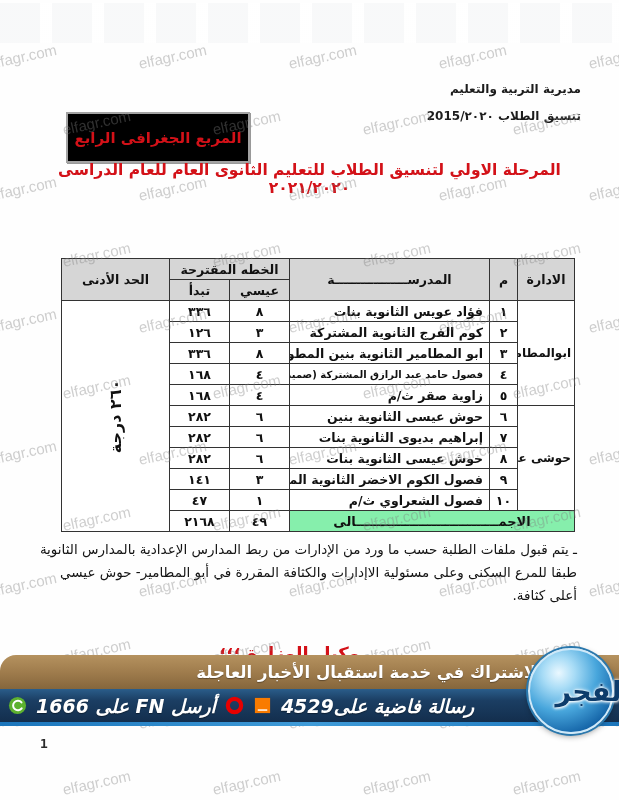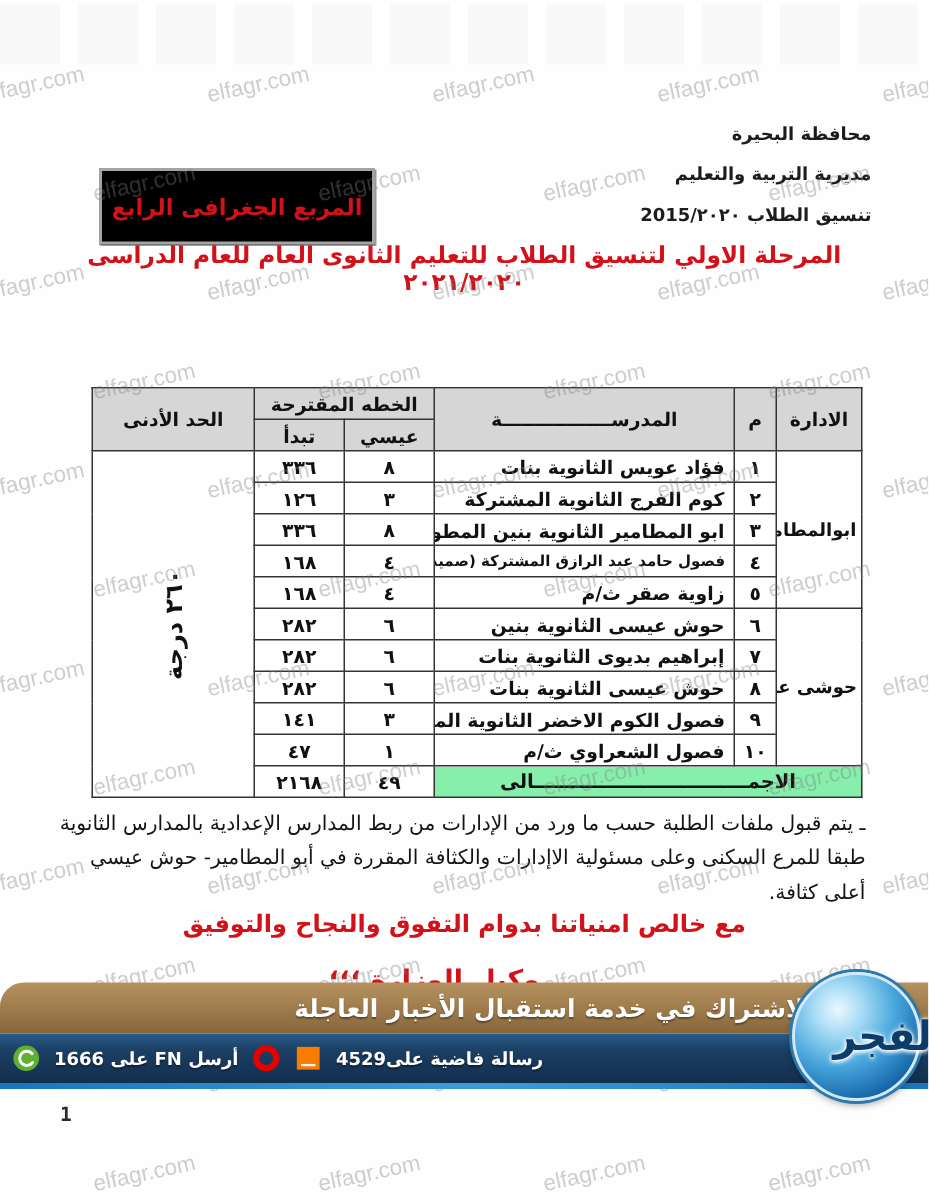--- a/index.html
+++ b/index.html
@@ -47,42 +47,41 @@
        color:#d31118;font-weight:bold;font-size:18px;}
   
   .banner{position:absolute;left:0;right:0;top:655px;height:71px;z-index:10;}
   .banner-top{height:34px;border-top-left-radius:16px;
       background:linear-gradient(180deg,#b5925f 0%,#9d7a4b 55%,#85663c 100%);
       display:flex;align-items:center;justify-content:center;
       padding:0 40px 0 160px;direction:rtl;}
   .banner-top span{color:#fff;font-weight:bold;font-size:16.5px;text-shadow:0 1px 1px rgba(0,0,0,.35);}
   .banner-bottom{height:33px;background:linear-gradient(180deg,#2a5d8a 0%,#1b3e63 35%,#132e4d 100%);
       display:flex;align-items:center;gap:9px;padding:0 95px 0 8px;direction:ltr;}
-  .banner-bottom .sms-text{color:#fff;font-weight:bold;font-size:12px;white-space:nowrap;
-      text-shadow:0 1px 1px rgba(0,0,0,.4);}
+  .banner-bottom .sms-text{color:#fff;font-weight:bold;font-size:19px;white-space:nowrap;
+      text-shadow:0 1px 1px rgba(0,0,0,.4);font-style:italic;}
   .banner-line{height:4px;background:linear-gradient(90deg,#1b75bb,#3f9bd8 50%,#1b75bb);}
   .icn{display:inline-block;width:19px;height:19px;flex:0 0 auto;}
   .fagr-logo{position:absolute;right:5px;top:-7px;width:82px;height:82px;border-radius:50%;
       background:radial-gradient(circle at 35% 28%,#eaf8ff 0%,#a8dcf6 20%,#48a6dc 48%,#1565a8 78%,#0a4a86 100%);
       border:2px solid #cfe9f9;box-shadow:0 0 0 2px #2a78ad,0 2px 6px rgba(0,0,0,.45);
       display:flex;align-items:center;justify-content:center;}
   .fagr-logo span{color:#0d3c6b;font-weight:bold;font-size:27px;
       text-shadow:0 0 2px #fff,0 0 4px #fff,0 1px 3px rgba(255,255,255,.9);margin-left:44px;}
   .pageno{position:absolute;left:40px;top:736px;font-size:13px;color:#2a2a2a;font-weight:bold;
       font-family:"DejaVu Sans Mono",monospace;direction:ltr;}
 </style>
 </head>
 <body>
 
 <div class="page">
 
   <div class="film"></div>
 
   <div class="gov">
-    <div>محافظة البحيرة</div>
     <div>مديرية التربية والتعليم</div>
     <div>تنسيق الطلاب 2015/٢٠٢٠</div>
   </div>
 
   <div class="stamp">
     <span>المربع الجغرافى الرابع</span>
   </div>
 
   <div class="title">المرحلة الاولي لتنسيق الطلاب للتعليم الثانوى العام  للعام الدراسى ٢٠٢١/٢٠٢٠</div>
 
@@ -178,21 +177,20 @@
         <tr class="total">
           <td class="total-label" colspan="3">الاجمــــــــــــــــــــــــــــــــالى</td>
           <td>٤٩</td>
           <td>٢١٦٨</td>
         </tr>
       </tbody>
     </table>
   </div>
 
   <div class="note">ـ يتم قبول ملفات الطلبة حسب ما ورد من الإدارات من ربط المدارس الإعدادية بالمدارس الثانوية طبقا للمرع السكنى وعلى مسئولية الاإدارات والكثافة المقررة في أبو المطامير- حوش عيسي  أعلى كثافة.</div>
-  <div class="wishes">مع خالص امنياتنا بدوام التفوق والنجاح والتوفيق</div>
   <div class="sig">وكيل الوزارة ؛؛؛</div>
 
   <div class="banner">
     <div class="banner-top">
       <span>للاشتراك في خدمة استقبال الأخبار العاجلة</span>
     </div>
     <div class="banner-bottom">
       <span class="icn">
         <svg viewBox="0 0 20 20" width="19" height="19">
           <circle cx="10" cy="10" r="9" fill="#5db12f"></circle>

